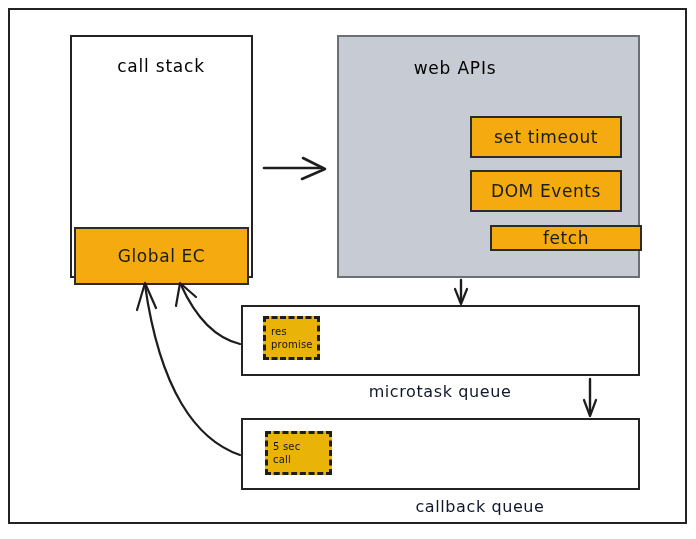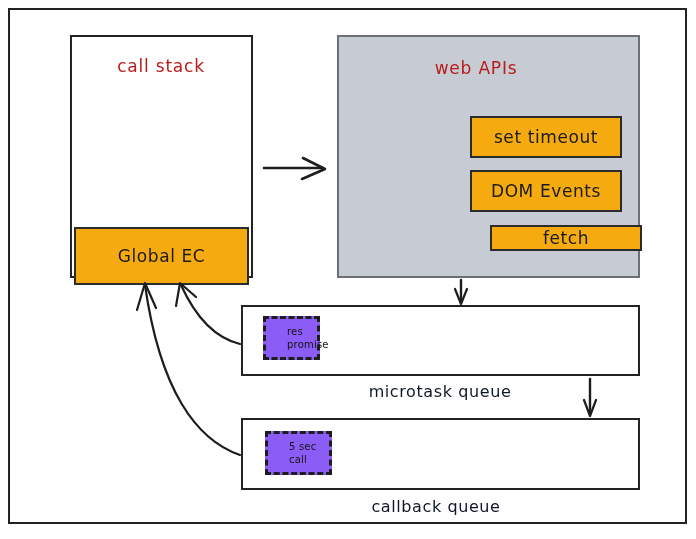--- a/index.html
+++ b/index.html
@@ -43,31 +43,31 @@
     box-sizing: border-box;
     background: #f5aa10;
     border: 2px solid #2b2b2b;
     display: flex;
     align-items: center;
     justify-content: center;
   }
   .dashed-box {
     position: absolute;
     box-sizing: border-box;
-    background: #8b5cf6;
+    background: #eab308;
     border: 3px dashed #1d1d1d;
     display: flex;
     flex-direction: column;
     align-items: flex-start;
     justify-content: center;
-    padding-left: 21px;
+    padding-left: 5px;
   }
   .label {
     position: absolute;
-    color: #b91c1c;
+    color: #000000;
     white-space: nowrap;
   }
   .title-text {
     font-size: 17px;
     letter-spacing: 0.8px;
   }
   .box-text {
     font-size: 17px;
     letter-spacing: 0.6px;
     color: #1b1b1b;
@@ -103,21 +103,21 @@
 
   <div class="outer-frame"></div>
 
   <div class="box" style="left:70px; top:35px; width:183px; height:243px;"></div>
   <div class="label title-text centered" style="left:161px; top:56px;">call stack</div>
   <div class="orange-box" style="left:74px; top:227px; width:175px; height:58px;">
     <span class="box-text">Global EC</span>
   </div>
 
   <div class="panel-gray" style="left:337px; top:35px; width:303px; height:243px;"></div>
-  <div class="label title-text centered" style="left:476px; top:58px;">web APIs</div>
+  <div class="label title-text centered" style="left:455px; top:58px;">web APIs</div>
 
   <div class="orange-box" style="left:470px; top:116px; width:152px; height:42px;">
     <span class="box-text">set timeout</span>
   </div>
   <div class="orange-box" style="left:470px; top:170px; width:152px; height:42px;">
     <span class="box-text">DOM Events</span>
   </div>
   <div class="orange-box" style="left:470px; top:225px; width:152px; height:26px;margin-left:20px;">
     <span class="box-text">fetch</span>
   </div>
@@ -127,21 +127,21 @@
     <span class="small-text">res</span>
     <span class="small-text">promise</span>
   </div>
   <div class="label queue-label centered" style="left:440px; top:382px;">microtask queue</div>
 
   <div class="box" style="left:241px; top:418px; width:399px; height:72px;"></div>
   <div class="dashed-box" style="left:265px; top:431px; width:67px; height:44px;">
     <span class="small-text">5 sec</span>
     <span class="small-text">call</span>
   </div>
-  <div class="label queue-label centered" style="left:436px; top:497px;">callback queue</div>
+  <div class="label queue-label centered" style="left:480px; top:497px;">callback queue</div>
 
   <svg class="arrows" viewBox="0 0 696 539">
 
     <g>
       <path d="M264 168 L 322 168" stroke="#1d1d1d" stroke-width="2.6" fill="none" stroke-linecap="round"></path>
       <path d="M303 158 L 325 169 L 302 179" stroke="#1d1d1d" stroke-width="2.6" fill="none" stroke-linecap="round" stroke-linejoin="round"></path>
     </g>
 
     <g>
       <path d="M461 280 L 461 302" stroke="#1d1d1d" stroke-width="2.4" fill="none" stroke-linecap="round"></path>

